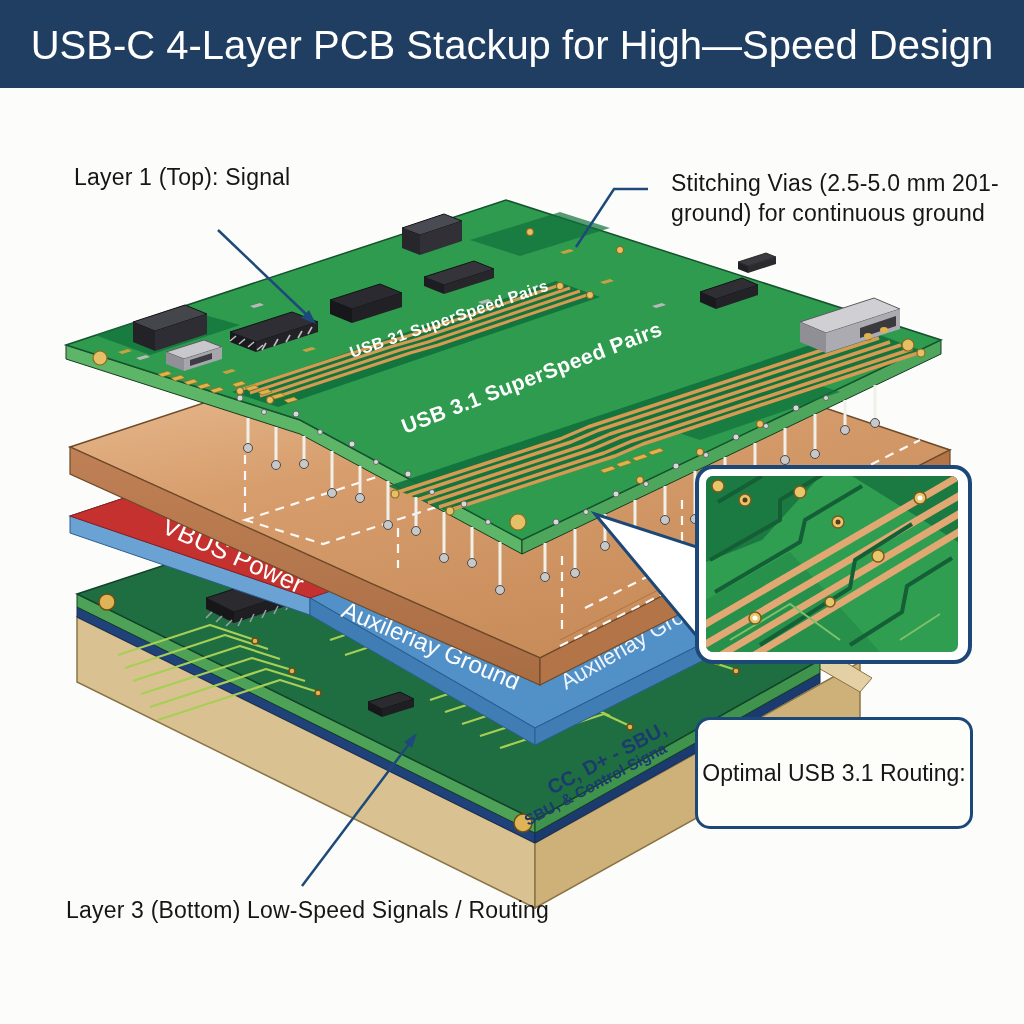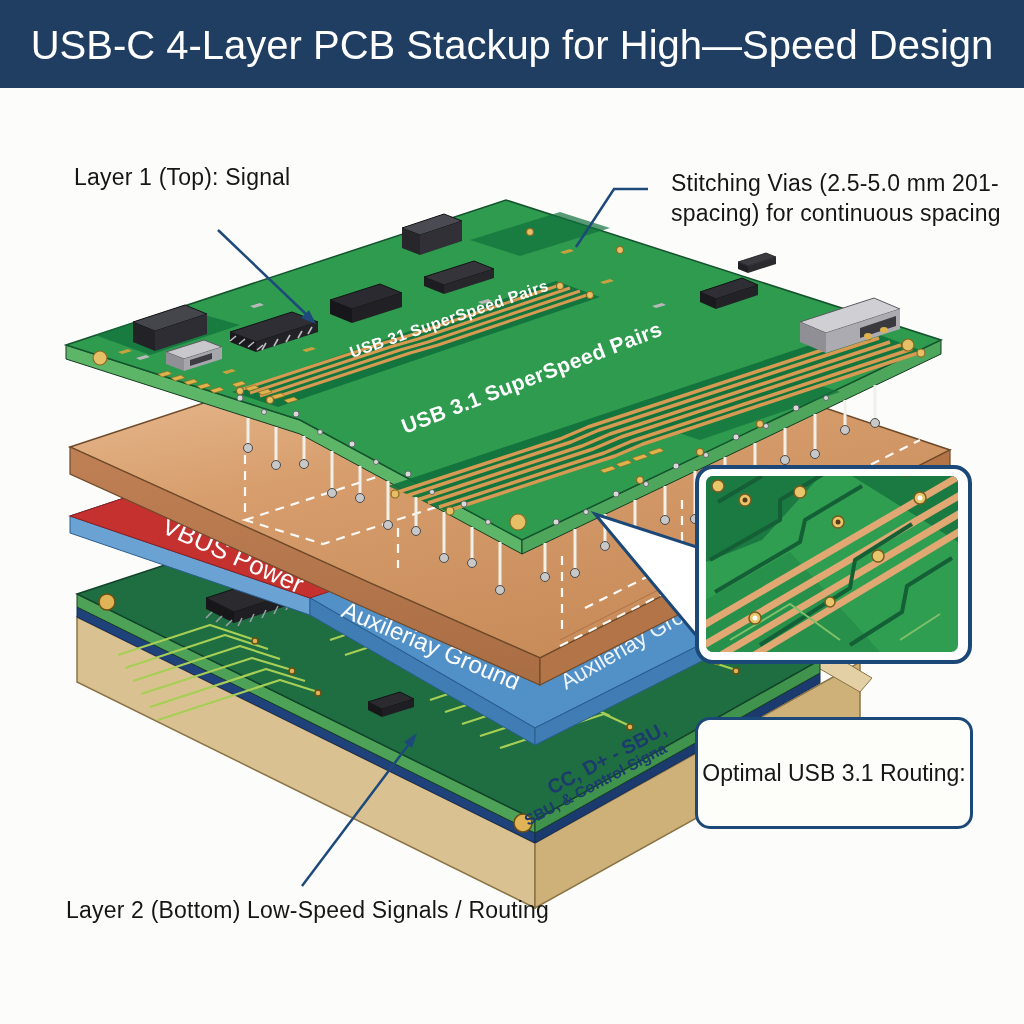--- a/index.html
+++ b/index.html
@@ -417,22 +417,22 @@
     <polygon points="417,733 412,748 404,742" fill="#1d4a7a"></polygon>
   </g>
 </svg>
 
 <div class="anno" style="left:74px;top:162px;">
   <div>Layer 1 (Top): Signal</div>
 </div>
 
 <div class="anno" style="left:651px;top:168px;margin-left:20px;">
   <div>Stitching Vias (2.5-5.0 mm 201-</div>
-  <div>spacing) for continuous spacing</div>
+  <div>ground) for continuous ground</div>
 </div>
 
 <div class="anno" style="left:66px;top:895px;">
-  <div>Layer 2 (Bottom) Low-Speed Signals / Routing</div>
+  <div>Layer 3 (Bottom) Low-Speed Signals / Routing</div>
 </div>
 
 <div id="routing-note">
   <div>Optimal USB 3.1 Routing:</div>
 </div>
 
 </body></html>

